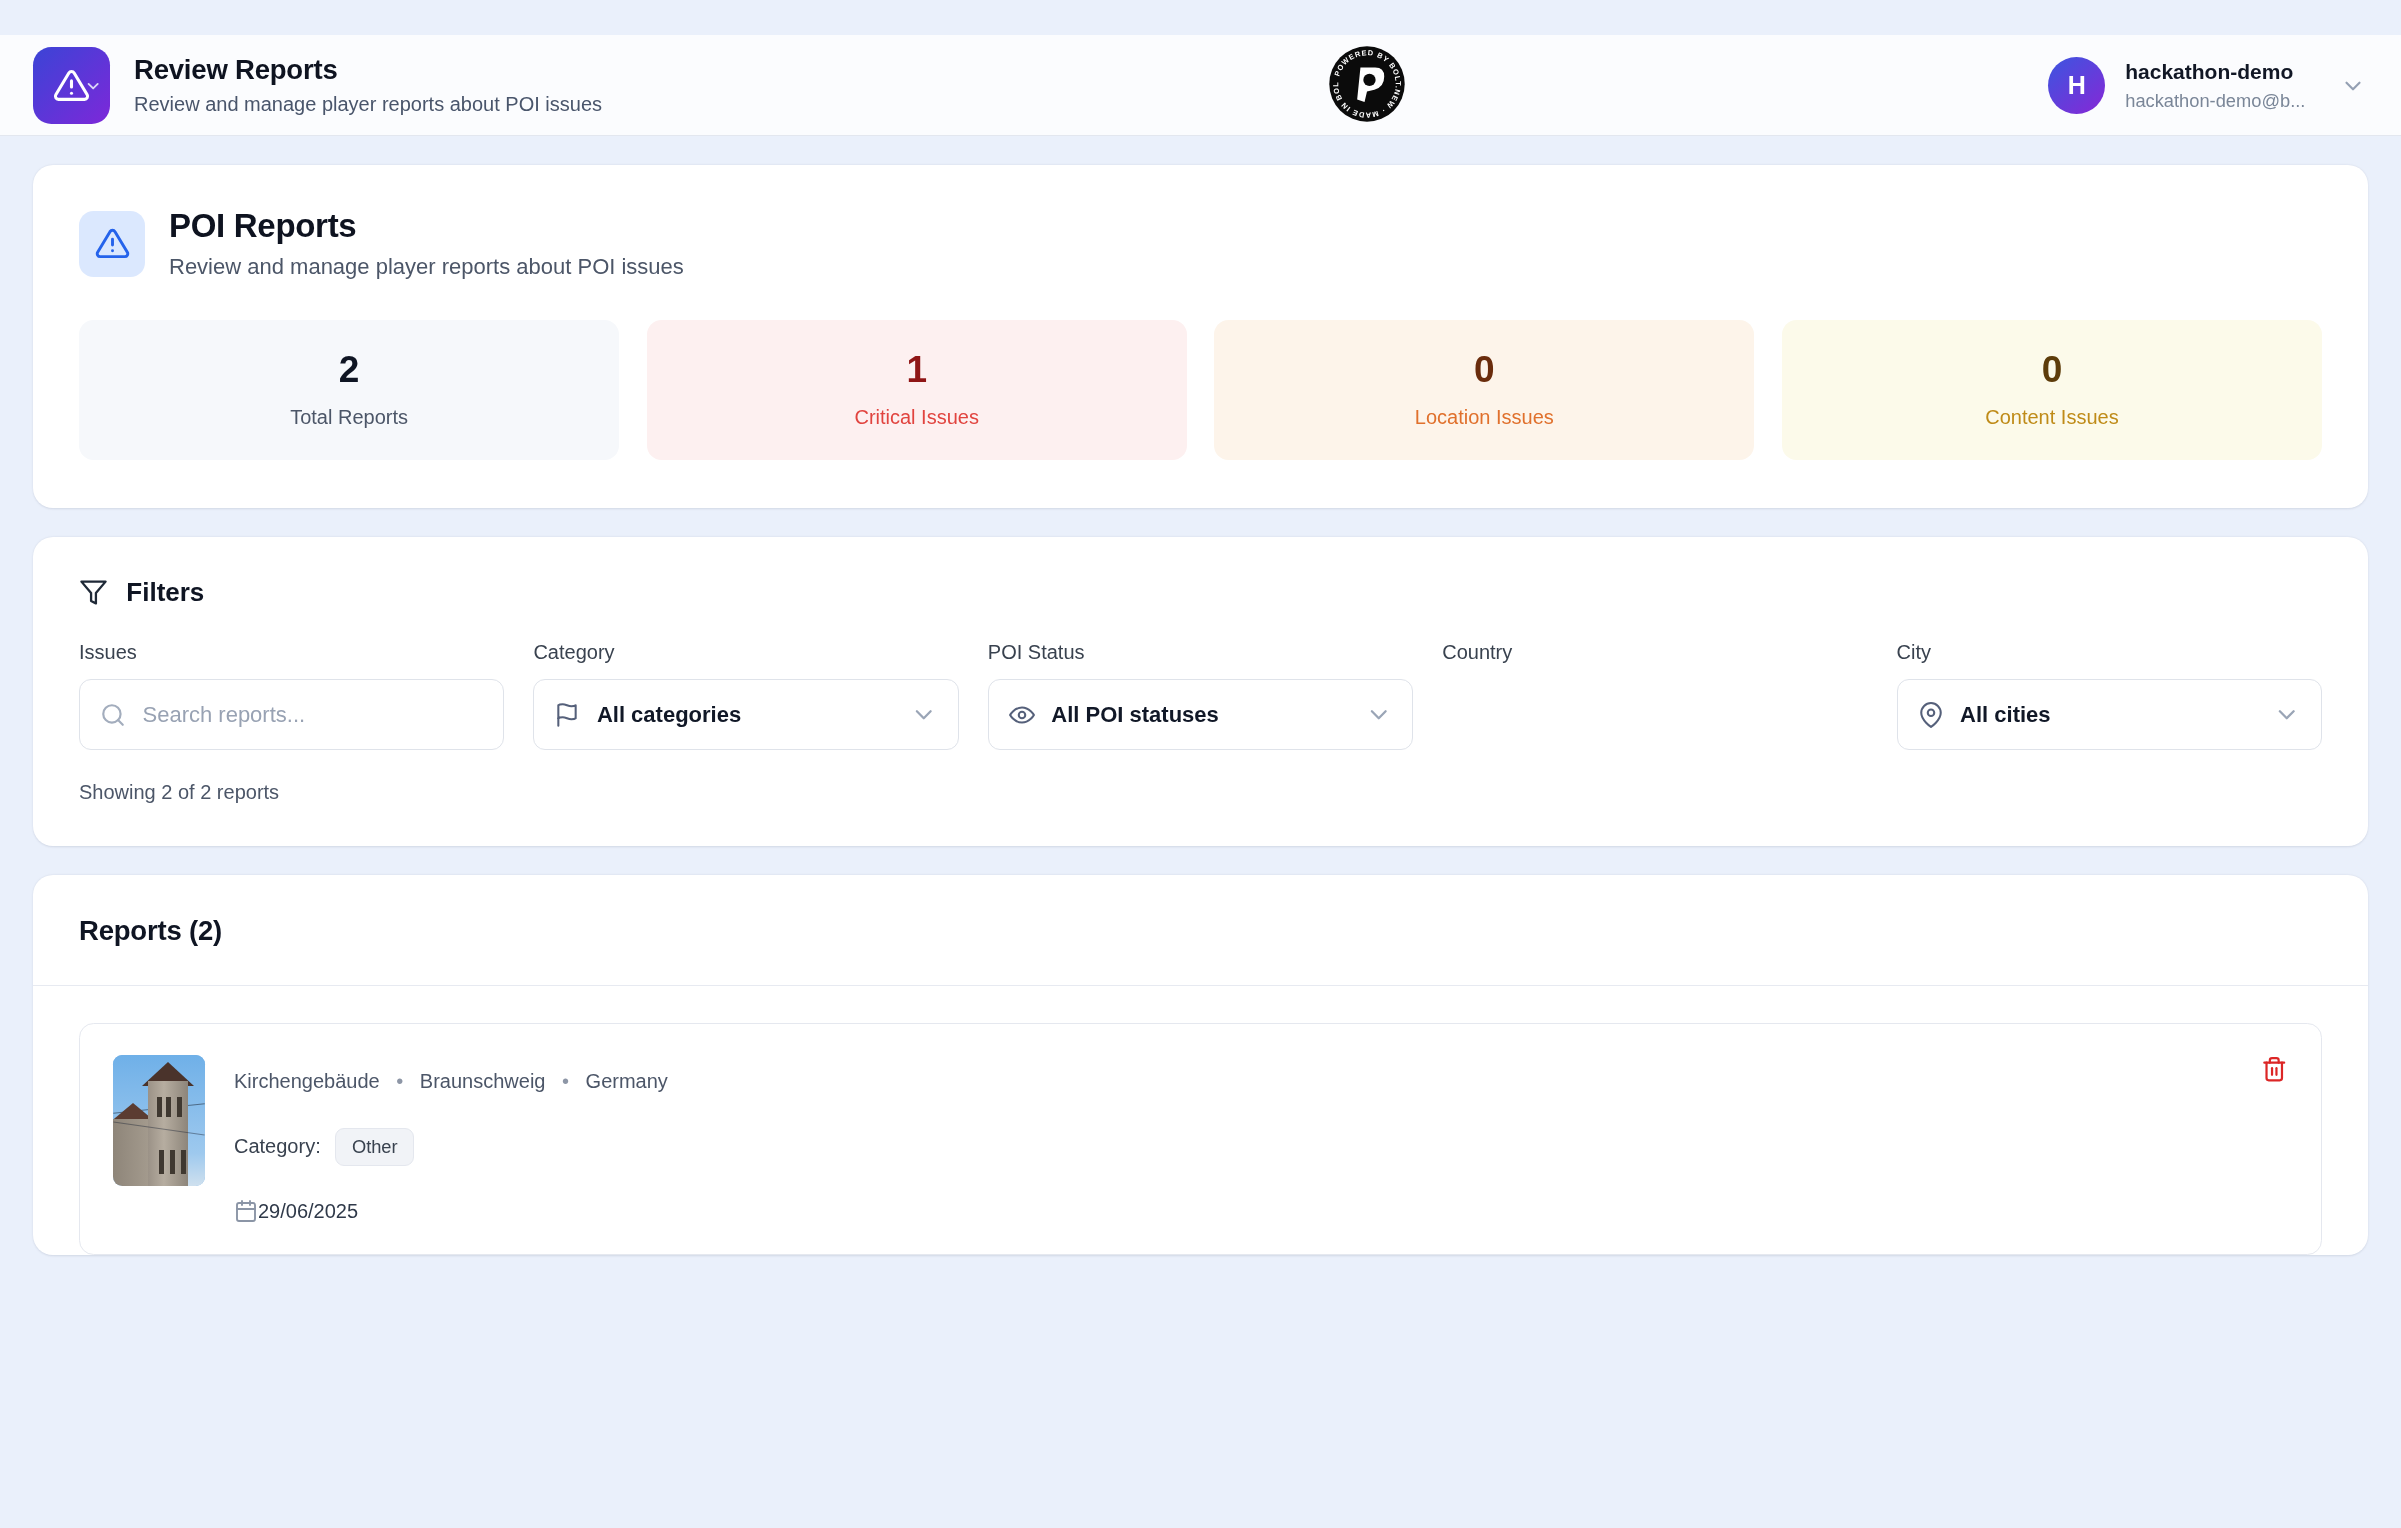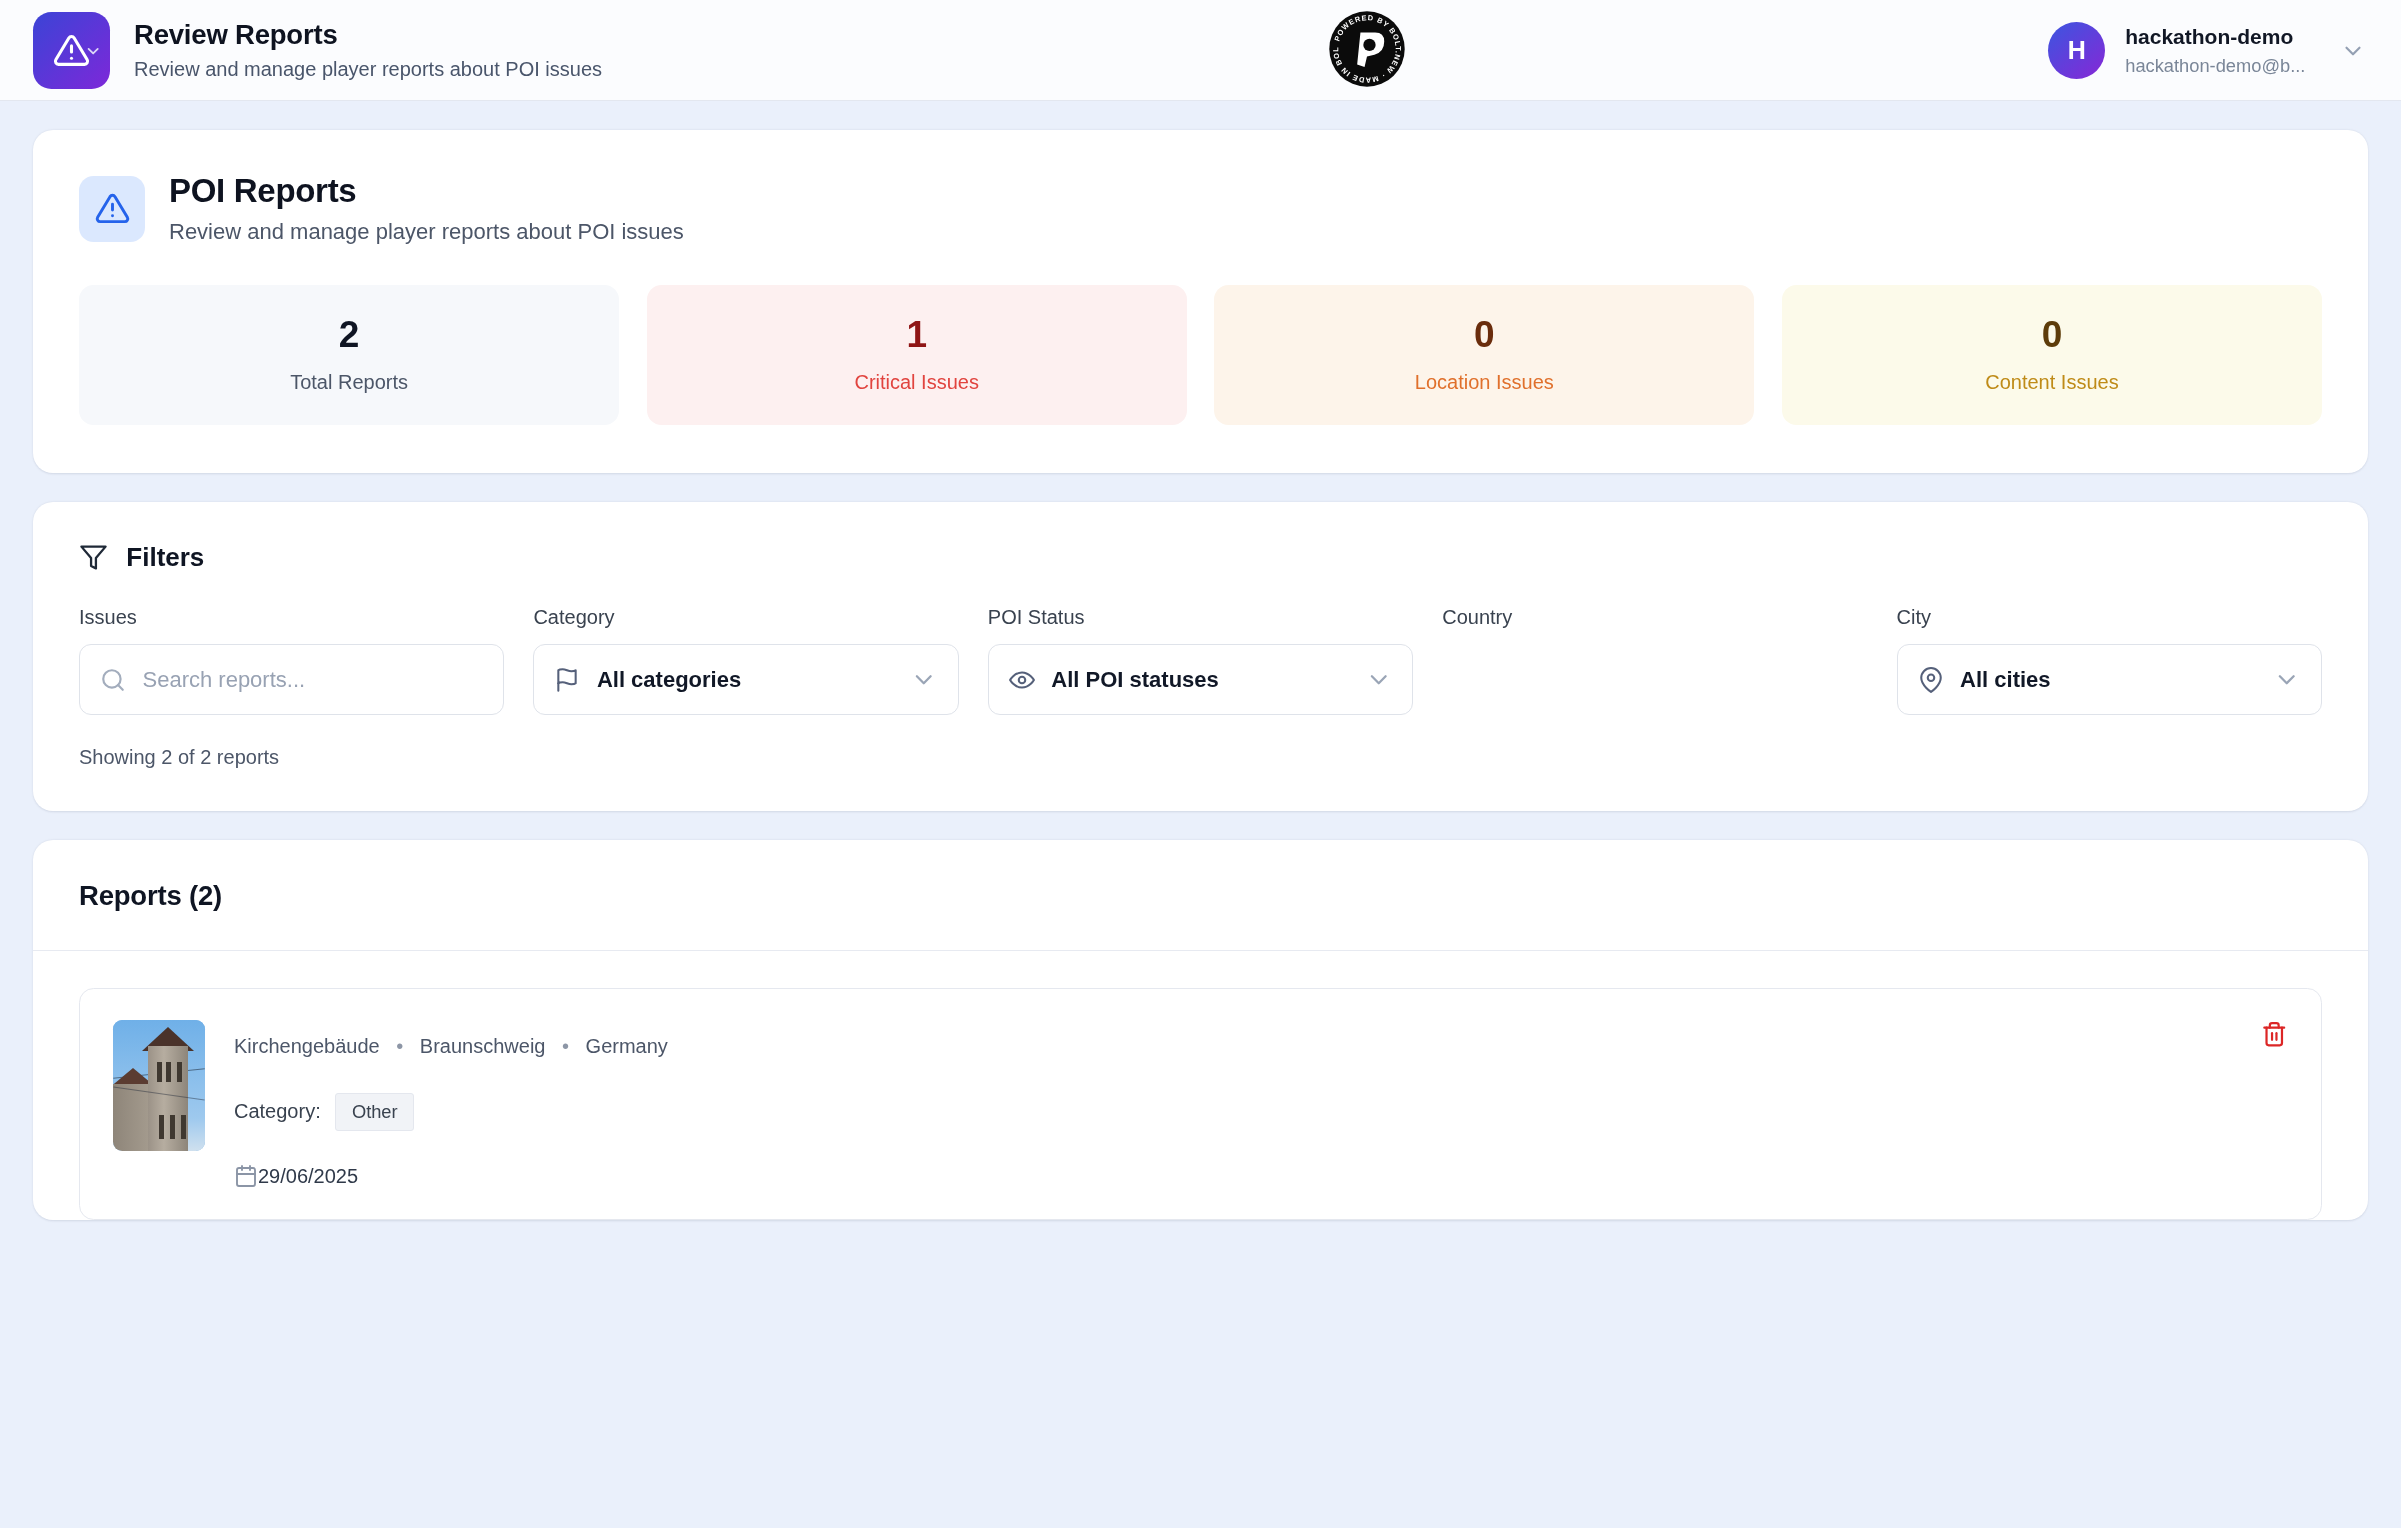--- a/index.html
+++ b/index.html
@@ -14,20 +14,21 @@
 
   
   .topbar {
     height: 101px;
     background: #fbfcfe;
     border-bottom: 0.9px solid #e3e7ef;
     display: flex;
     align-items: center;
     padding: 0 35px 0 33px;
     position: relative;
+    margin-top: 35px;
   }
   .brand-block { display: flex; align-items: center; gap: 24px; }
   .brand-logo {
     width: 77px; height: 77px;
     border-radius: 18.3px;
     background: linear-gradient(135deg, #3b44d6 0%, #7d28d9 100%);
     display: flex; align-items: center; justify-content: center;
     gap: 5.5px;
     flex-shrink: 0;
     position: relative;
@@ -188,21 +189,21 @@
 
   .rep-cols { display: flex; margin-top: 35px; }
   .rep-col-l { width: 586px; flex-shrink: 0; }
   .rep-col-r { flex: 1; }
 
   .kv { display: flex; align-items: center; gap: 14.6px; }
   .kv .k { font-size: 20px; color: #39424f; }
   .chip-grey {
     font-size: 18.3px; color: #39424f;
     background: #f1f3f7; border: 0.9px solid #e4e7ee;
-    border-radius: 3px; padding: 7.3px 15.6px;
+    border-radius: 9px; padding: 7.3px 15.6px;
   }
   .chip-green {
     font-size: 18.3px; color: #166534;
     background: #d5f7dd;
     border-radius: 8.2px; padding: 8.2px 16.5px;
   }
   .sub-line { display: flex; align-items: center; gap: 0; margin-top: 33px; }
   .sub-line svg { width: 24px; height: 24px; flex-shrink: 0;}
   .sub-line .txt { font-size: 20px; color: #2f3949; }
 

